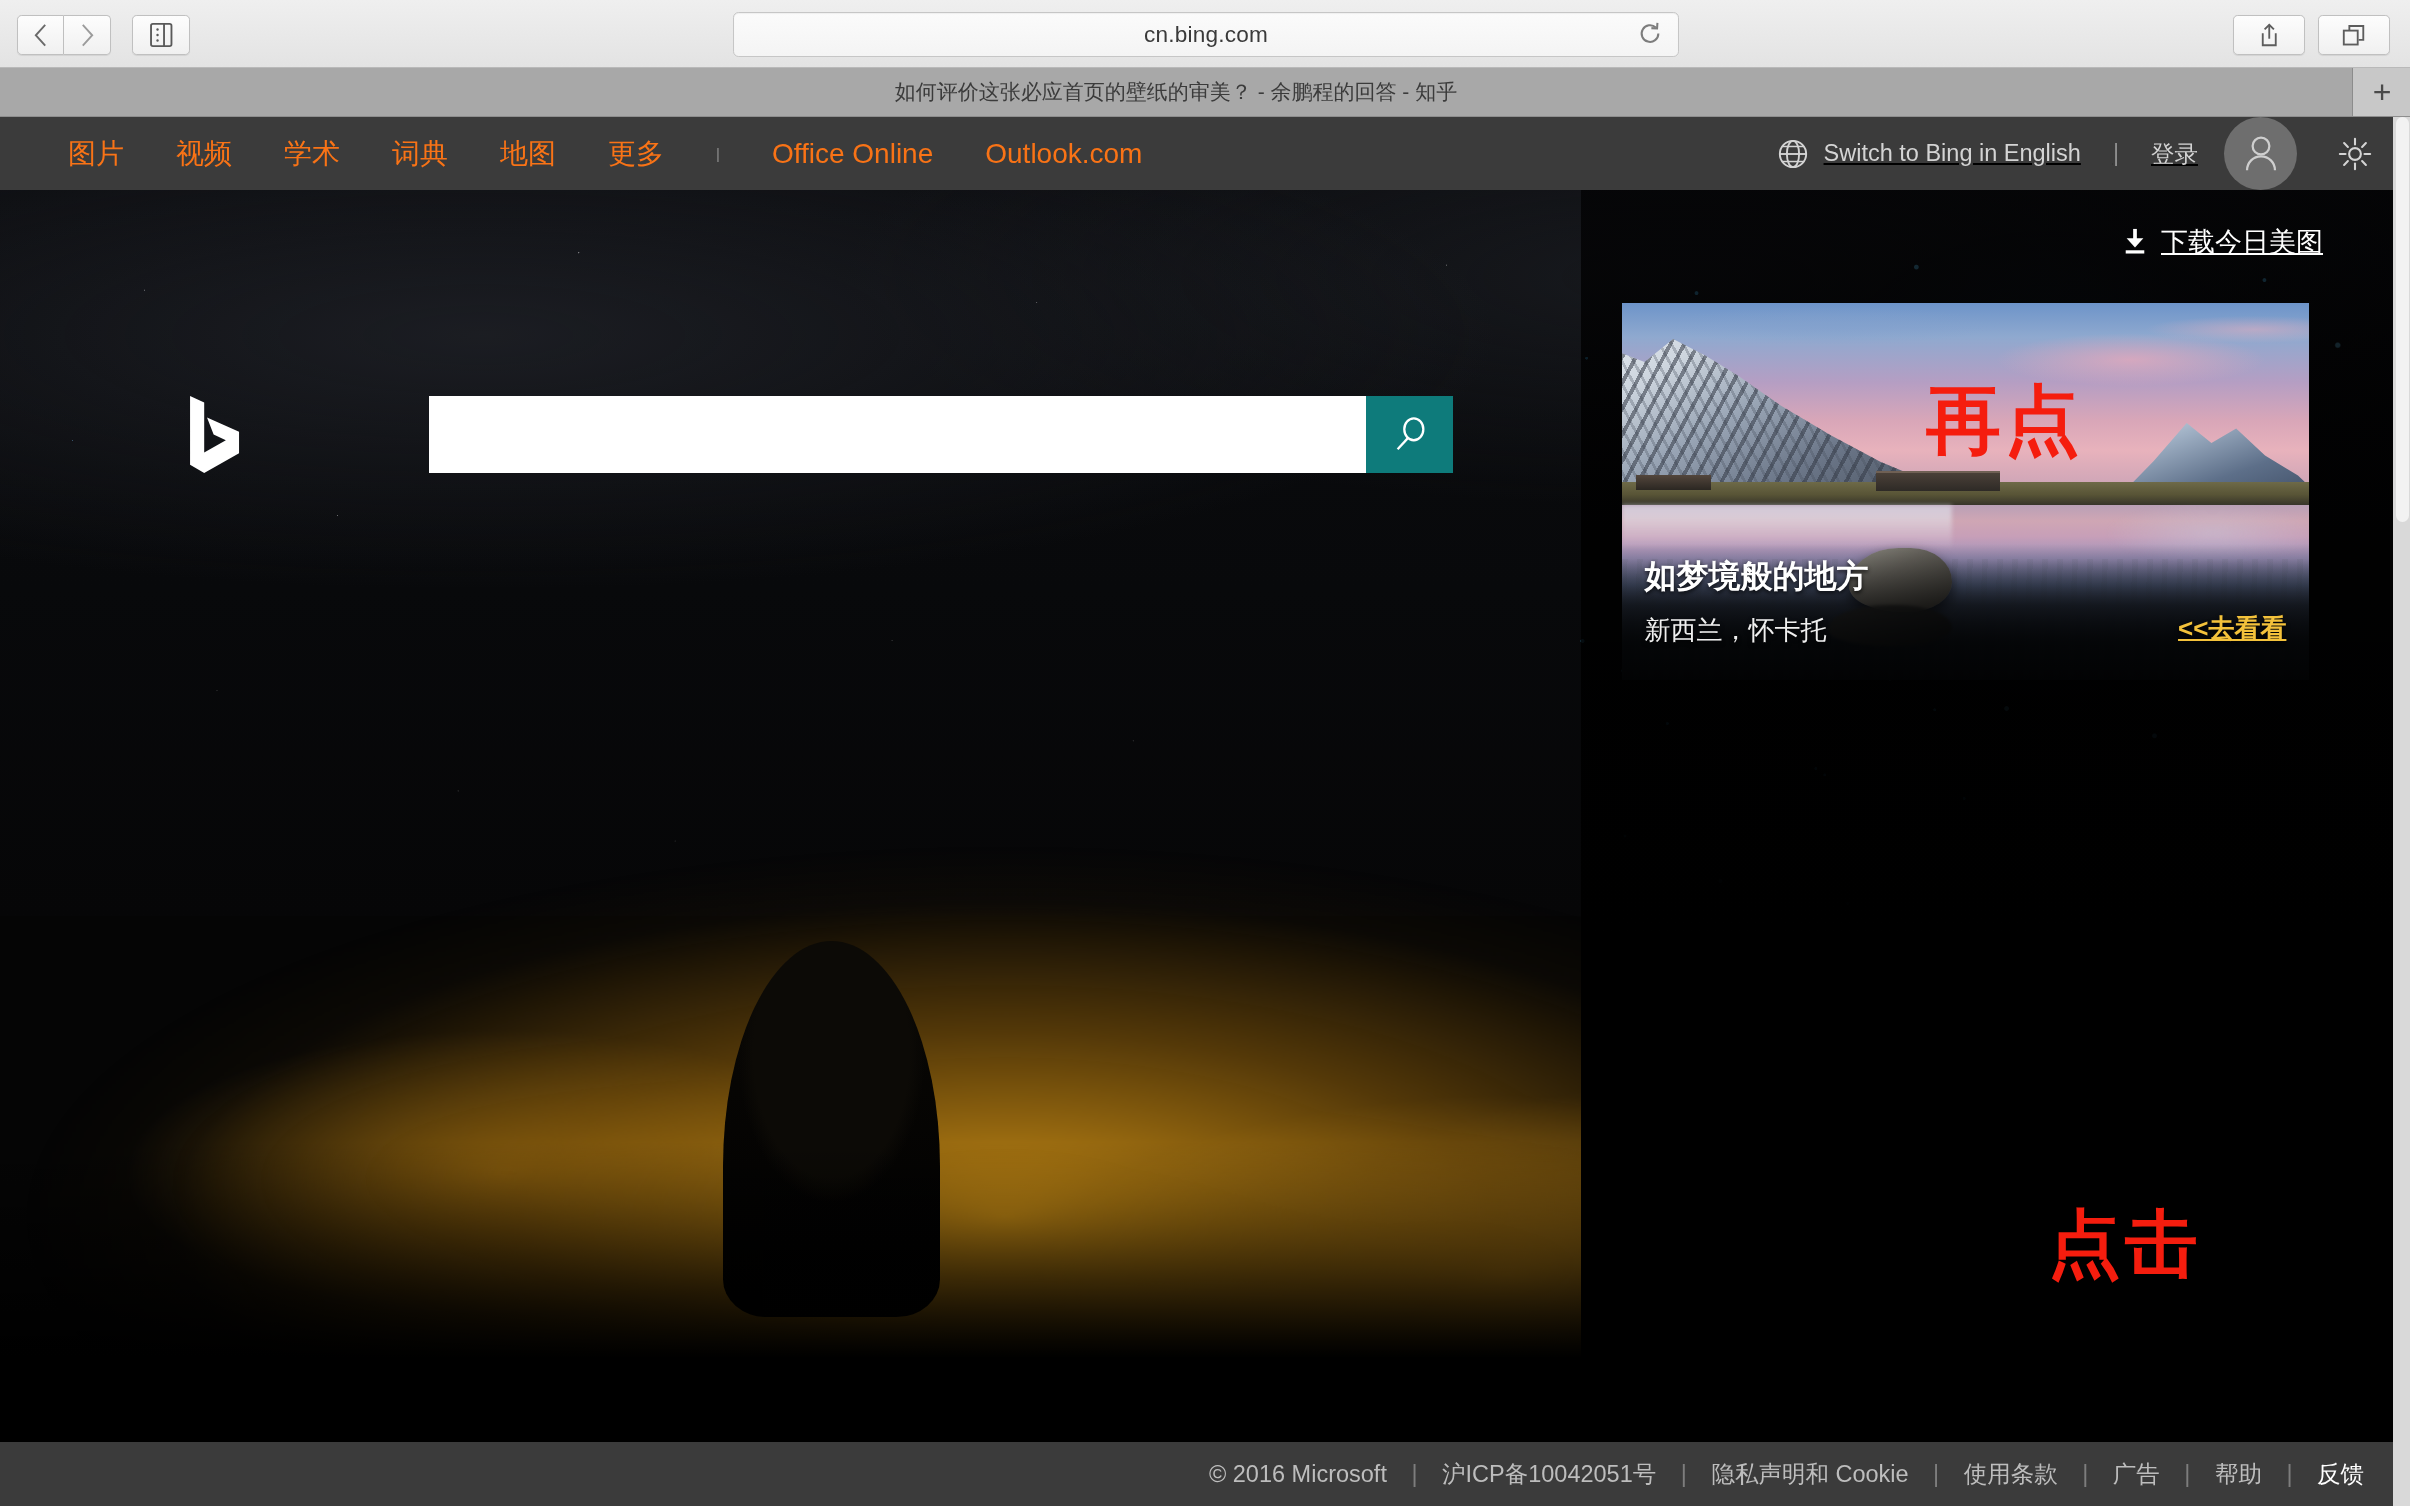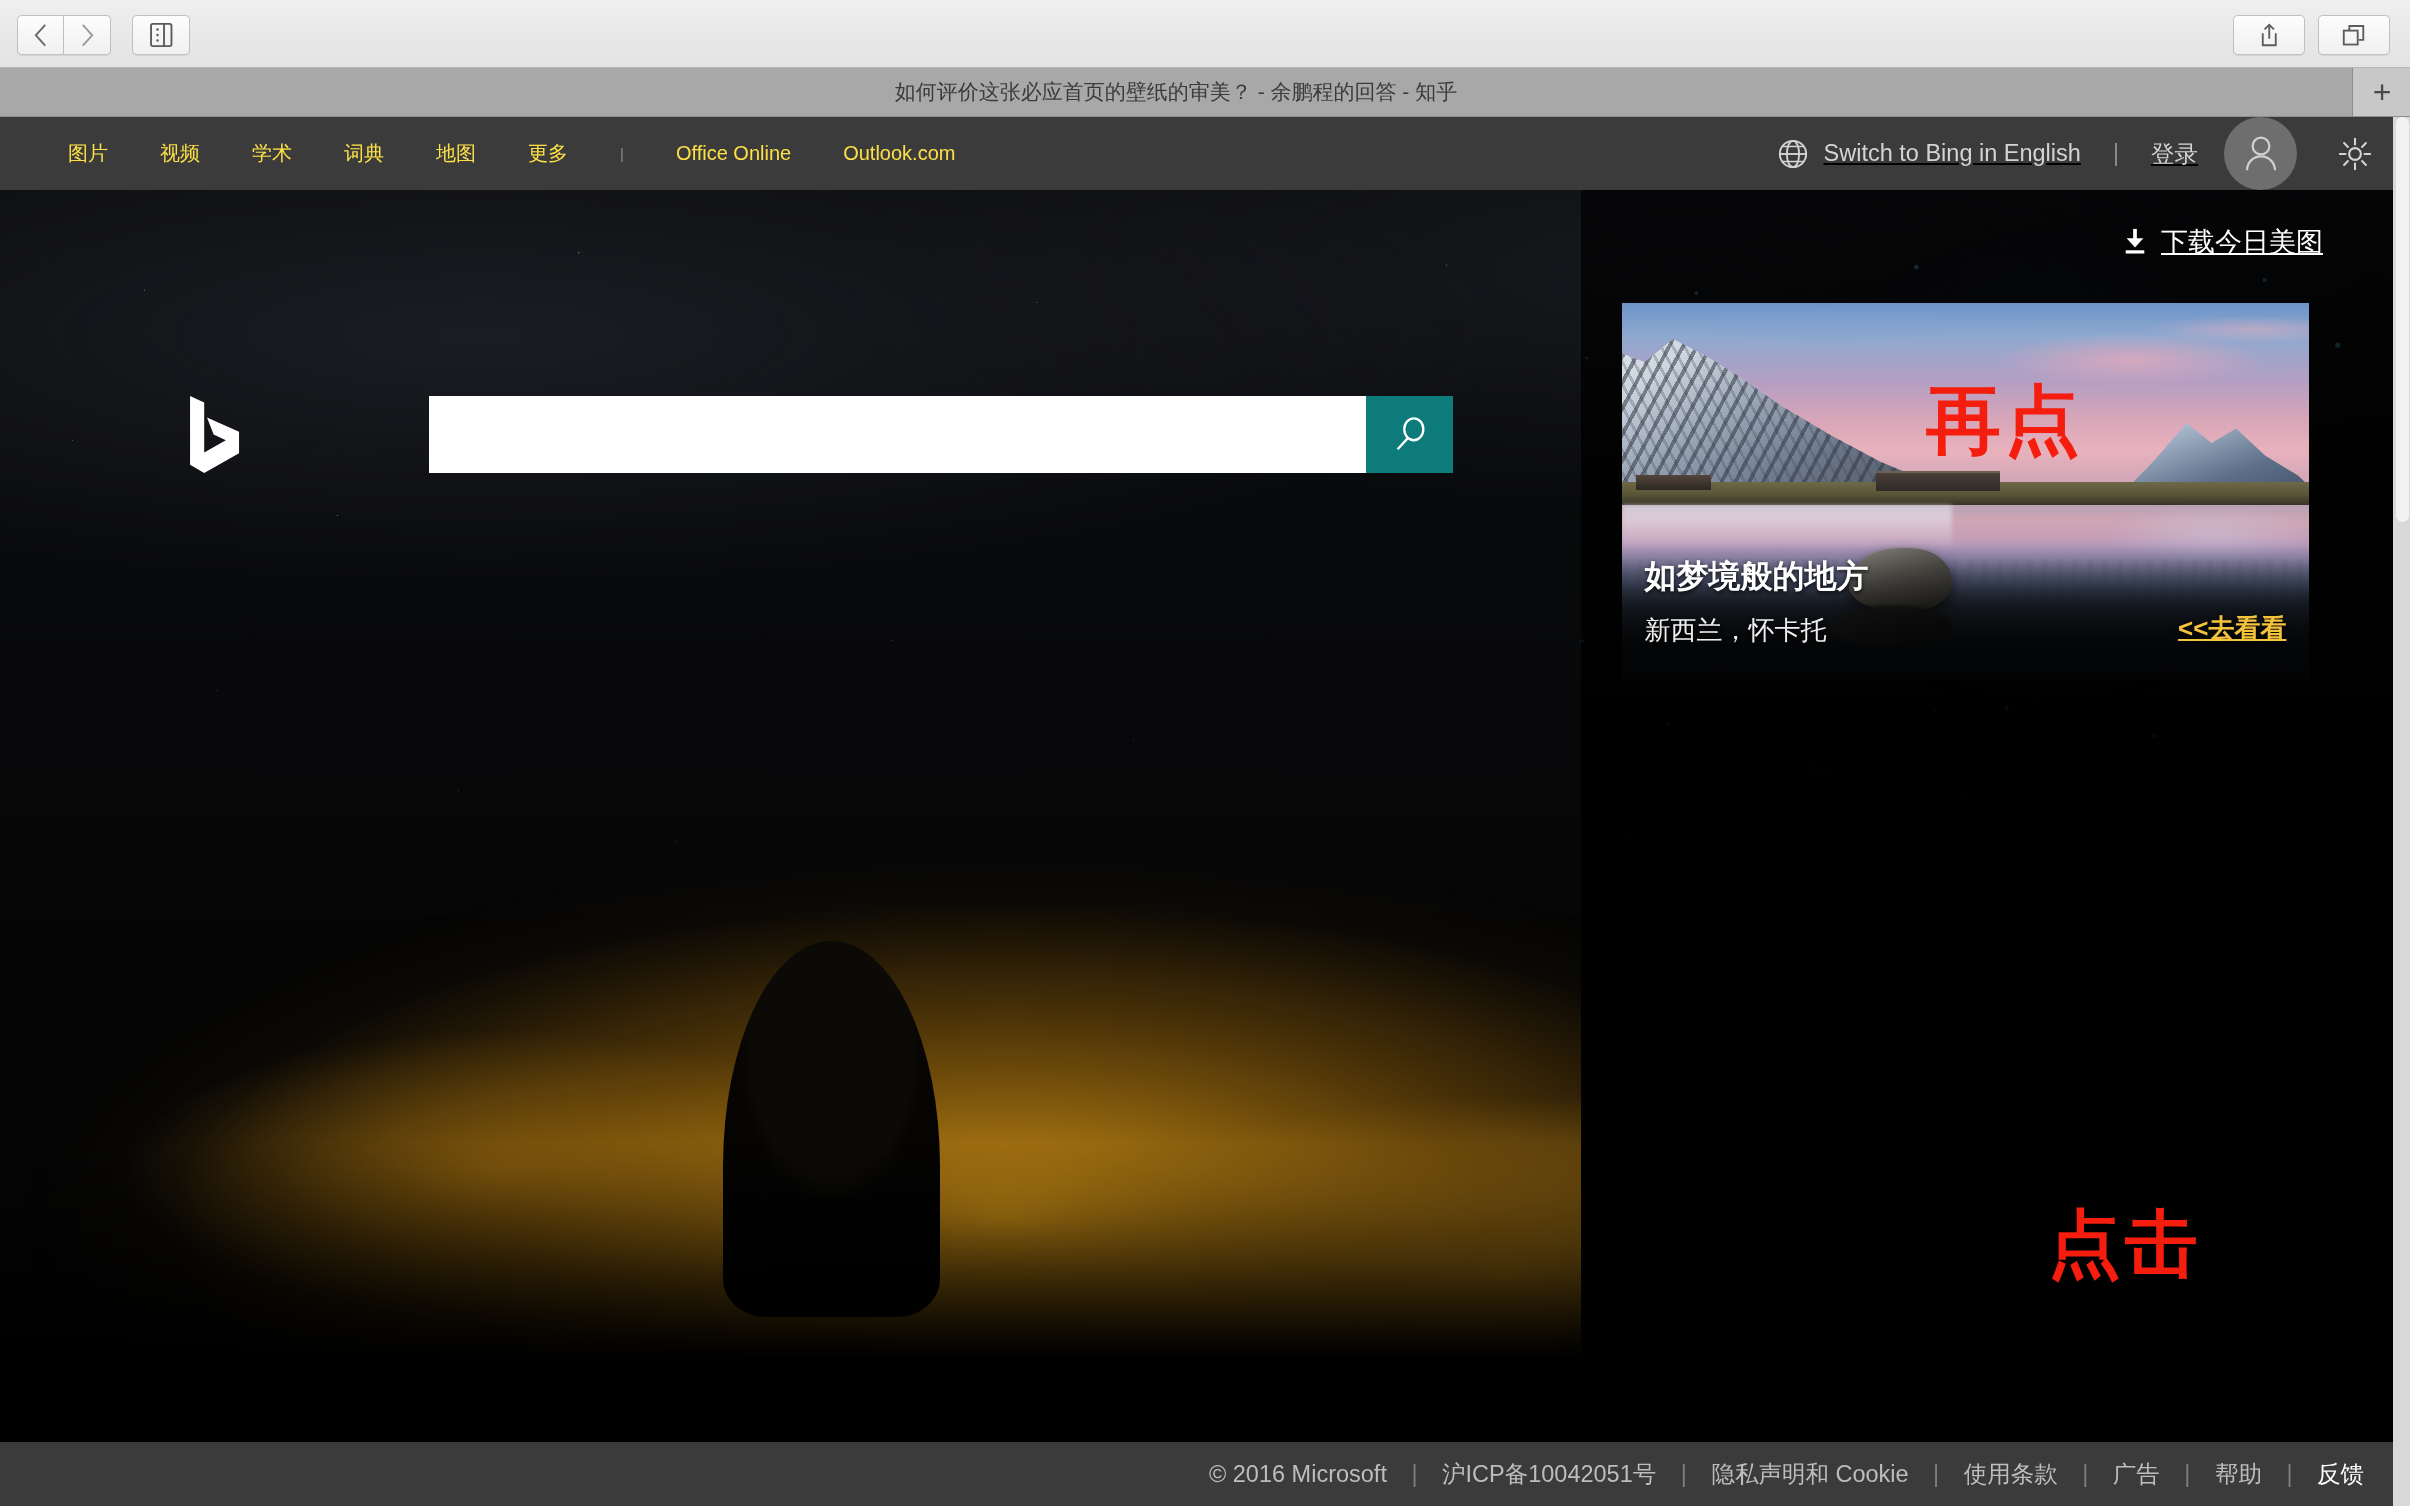--- a/index.html
+++ b/index.html
@@ -65,21 +65,21 @@
     background:#c8c8c8; color:#4a4a4a; font-size:32px; font-weight:300;
   }
 
   
   #bing-header{
     position:absolute; top:117px; left:0; width:2411px; height:73px;
     background:#3b3b3b; display:flex; align-items:center;
   }
   #bing-nav-left{ display:flex; align-items:center; padding-left:68px; }
   #bing-nav-left .nav-item{
-    color:#fde047; font-size:20px; margin-right:52px; white-space:nowrap;
+    color:#f97316; font-size:28px; margin-right:52px; white-space:nowrap;
   }
   #bing-nav-left .nav-sep{ color:#8d8d8d; margin-right:52px; }
   #bing-nav-right{
     margin-left:auto; display:flex; align-items:center; padding-right:38px;text-decoration:underline;
   }
   #bing-nav-right .nav-item{ color:#d4d4d4; font-size:23.5px; }
   #globe-icon{ margin-right:15px; display:flex; align-items:center; }
   .hdr-sep{ color:#8d8d8d; margin:0 32px; font-size:23.5px; }
   #account-avatar{
     width:73px; height:73px; border-radius:50%; background:#6e6e6e;
@@ -364,20 +364,29 @@
   <div class="chrome-btn single" id="sidebar-toggle-btn">
     <svg width="24.5" height="26" viewBox="0 0 26 28">
       <rect x="2" y="2" width="22" height="24" rx="2" fill="none" stroke="#5a5a5a" stroke-width="2"></rect>
       <line x1="16" y1="2" x2="16" y2="26" stroke="#5a5a5a" stroke-width="2"></line>
       <circle cx="9" cy="8" r="1.3" fill="#5a5a5a"></circle>
         <circle cx="9" cy="14" r="1.3" fill="#5a5a5a"></circle>
         <circle cx="9" cy="20" r="1.3" fill="#5a5a5a"></circle>
     </svg>
   </div>
 
+  <div id="url-bar">
+    <span id="url-text">cn.bing.com</span>
+    <span id="reload-icon">
+      <svg width="26" height="26" viewBox="0 0 28 28">
+        <path d="M23 14a9 9 0 1 1-2.7-6.4" fill="none" stroke="#7d7d7d" stroke-width="2.2"></path>
+        <path d="M22 2.5 L21.6 8.6 L15.5 8.2" fill="none" stroke="#7d7d7d" stroke-width="2.2"></path>
+      </svg>
+    </span>
+  </div>
 
   <div class="right-chrome">
     <div class="chrome-btn">
       <svg width="24.5" height="26" viewBox="0 0 26 28">
         <path d="M6 12 L6 25 L20 25 L20 12" fill="none" stroke="#5d5d5d" stroke-width="2"></path>
         <line x1="13" y1="3" x2="13" y2="18" stroke="#5d5d5d" stroke-width="2"></line>
         <path d="M8 8 L13 3 L18 8" fill="none" stroke="#5d5d5d" stroke-width="2"></path>
       </svg>
     </div>
     <div class="chrome-btn">

